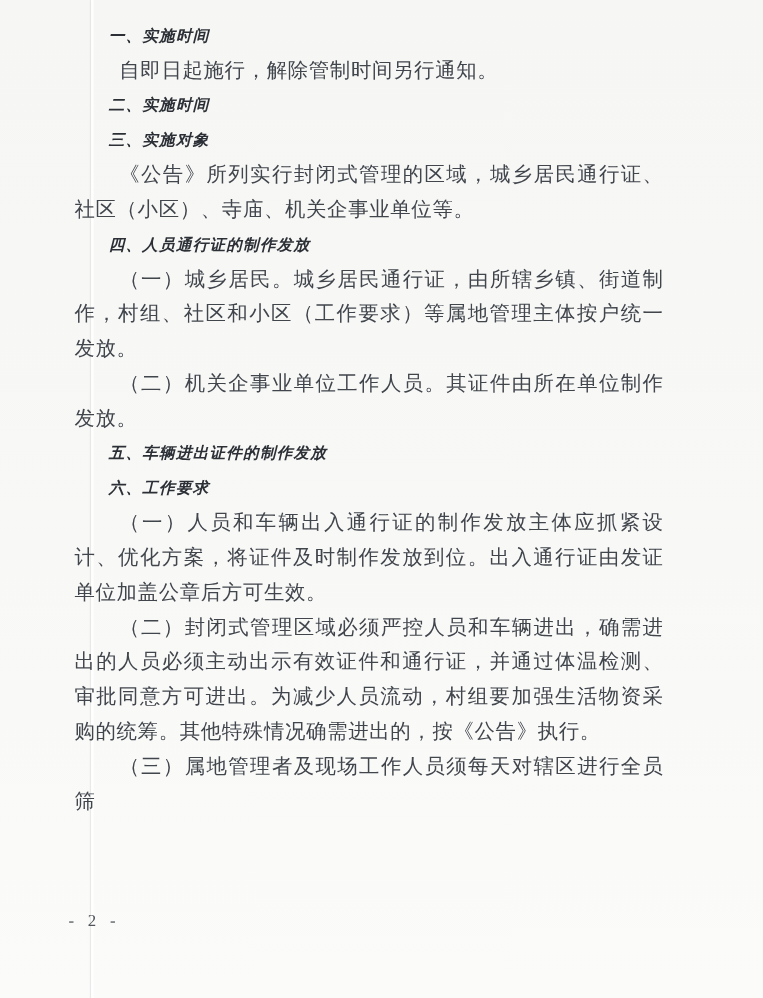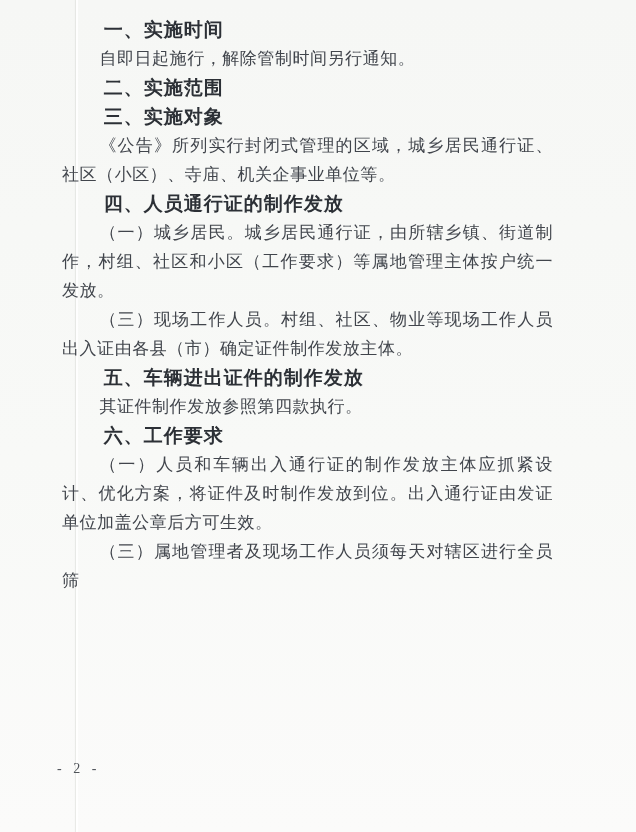--- a/index.html
+++ b/index.html
@@ -38,50 +38,51 @@
     text-align: justify;
   }
   .doc p {
     margin: 0;
     padding: 0;
     text-indent: 2.2em;
   }
   .doc p.h {
     font-family: "Liberation Sans", "DejaVu Sans", sans-serif;
     font-weight: bold;
-    font-size: 19px;
+    font-size: 13px;
     color: #2c3036;
     letter-spacing: 1px;
+    font-style: italic;
   }
   .pagenum {
     position: absolute;
     left: 57px;
     top: 761px;
     font-family: "Liberation Serif", "DejaVu Serif", serif;
     font-size: 14px;
     color: #50545a;
     letter-spacing: 4px;
   }
 </style>
 </head>
 <body>
 
 <div class="page">
   <div class="crease"></div>
 
   <div class="doc">
     <p class="h">一、实施时间</p>
     <p>自即日起施行，解除管制时间另行通知。</p>
-    <p class="h">二、实施范围</p>
+    <p class="h">二、实施时间</p>
     <p class="h">三、实施对象</p>
     <p>《公告》所列实行封闭式管理的区域，城乡居民通行证、社区（小区）、寺庙、机关企事业单位等。</p>
     <p class="h">四、人员通行证的制作发放</p>
     <p>（一）城乡居民。城乡居民通行证，由所辖乡镇、街道制作，村组、社区和小区（工作要求）等属地管理主体按户统一发放。</p>
-    <p>（三）现场工作人员。村组、社区、物业等现场工作人员出入证由各县（市）确定证件制作发放主体。</p>
+    <p>（二）机关企事业单位工作人员。其证件由所在单位制作发放。</p>
     <p class="h">五、车辆进出证件的制作发放</p>
-    <p>其证件制作发放参照第四款执行。</p>
     <p class="h">六、工作要求</p>
     <p>（一）人员和车辆出入通行证的制作发放主体应抓紧设计、优化方案，将证件及时制作发放到位。出入通行证由发证单位加盖公章后方可生效。</p>
+    <p>（二）封闭式管理区域必须严控人员和车辆进出，确需进出的人员必须主动出示有效证件和通行证，并通过体温检测、审批同意方可进出。为减少人员流动，村组要加强生活物资采购的统筹。其他特殊情况确需进出的，按《公告》执行。</p>
     <p>（三）属地管理者及现场工作人员须每天对辖区进行全员筛</p>
   </div>
 
   <div class="pagenum">- 2 -</div>
 </div>
 
 </body></html>

